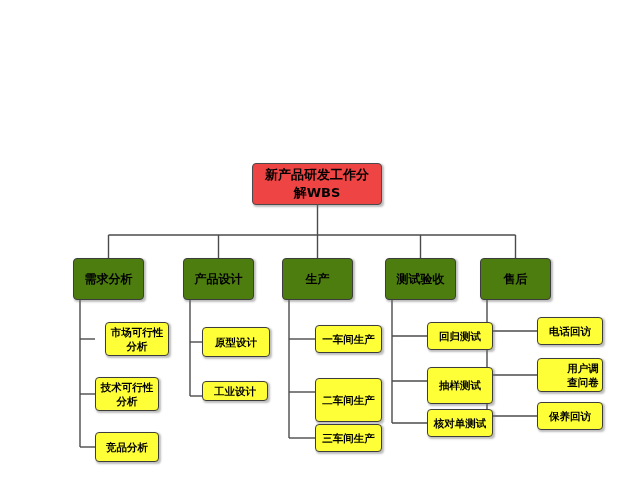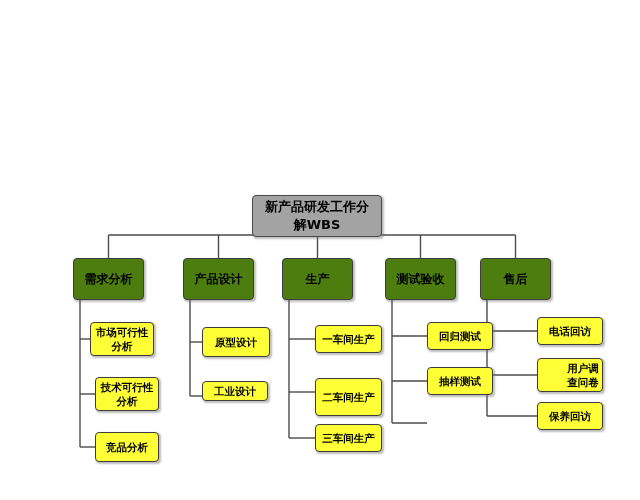--- a/index.html
+++ b/index.html
@@ -27,25 +27,24 @@
     box-sizing: border-box;
     border: 1.4px solid #3d3d3d;
     border-radius: 4px;
     font-weight: bold;
     color: #000000;
     line-height: 1.35;
     box-shadow: 1.5px 1.5px 2px rgba(110,110,110,0.45);
     padding: 1px 2px;
   }
   .root-node {
-    background: #a3a3a3;
+    background: #ef4444;
     border-color: #4a4a4a;
     font-size: 13px;
     padding: 1px 8px;
-    margin-top: 32px;
   }
   .branch-node {
     background: #4d7c0f;
     font-size: 12px;
   }
   .leaf-node {
     background: #FFFF38;
     font-size: 10.5px;
   }
 </style>
@@ -94,31 +93,32 @@
   </svg>
 
   <div class="node root-node" style="left:252px; top:163px; width:130px; height:42px;">新产品研发工作分解WBS</div>
 
   <div class="node branch-node" style="left:73px; top:258px; width:71px; height:42px;">需求分析</div>
   <div class="node branch-node" style="left:183px; top:258px; width:71px; height:42px;">产品设计</div>
   <div class="node branch-node" style="left:282px; top:258px; width:71px; height:42px;">生产</div>
   <div class="node branch-node" style="left:385px; top:258px; width:71px; height:42px;">测试验收</div>
   <div class="node branch-node" style="left:480px; top:258px; width:71px; height:42px;">售后</div>
 
-  <div class="node leaf-node" style="left:90px; top:322px; width:64px; height:34px;">市场可行性分析</div>
+  <div class="node leaf-node" style="left:105px; top:322px; width:64px; height:34px;">市场可行性分析</div>
   <div class="node leaf-node" style="left:95px; top:377px; width:64px; height:34px;">技术可行性分析</div>
   <div class="node leaf-node" style="left:95px; top:432px; width:64px; height:30px;">竞品分析</div>
 
   <div class="node leaf-node" style="left:202px; top:327px; width:68px; height:30px;">原型设计</div>
   <div class="node leaf-node" style="left:202px; top:381px; width:66px; height:20px;">工业设计</div>
 
   <div class="node leaf-node" style="left:315px; top:325px; width:67px; height:28px;">一车间生产</div>
-  <div class="node leaf-node" style="left:315px; top:378px; width:67px; height:38px;text-align:center;">二车间生产</div>
+  <div class="node leaf-node" style="left:315px; top:378px; width:67px; height:44px;text-align:center;">二车间生产</div>
   <div class="node leaf-node" style="left:315px; top:424px; width:67px; height:28px;">三车间生产</div>
 
   <div class="node leaf-node" style="left:427px; top:322px; width:66px; height:28px;">回归测试</div>
-  <div class="node leaf-node" style="left:427px; top:367px; width:66px; height:28px;text-align:right;">抽样测试</div>
+  <div class="node leaf-node" style="left:427px; top:367px; width:66px; height:37px;text-align:right;">抽样测试</div>
+  <div class="node leaf-node" style="left:427px; top:409px; width:66px; height:28px;">核对单测试</div>
 
   <div class="node leaf-node" style="left:537px; top:317px; width:66px; height:28px;">电话回访</div>
   <div class="node leaf-node" style="left:537px; top:358px; width:66px; height:34px;padding-left:28px;">用户调查问卷</div>
   <div class="node leaf-node" style="left:537px; top:402px; width:66px; height:28px;">保养回访</div>
 
 </div>
 
 </body></html>

